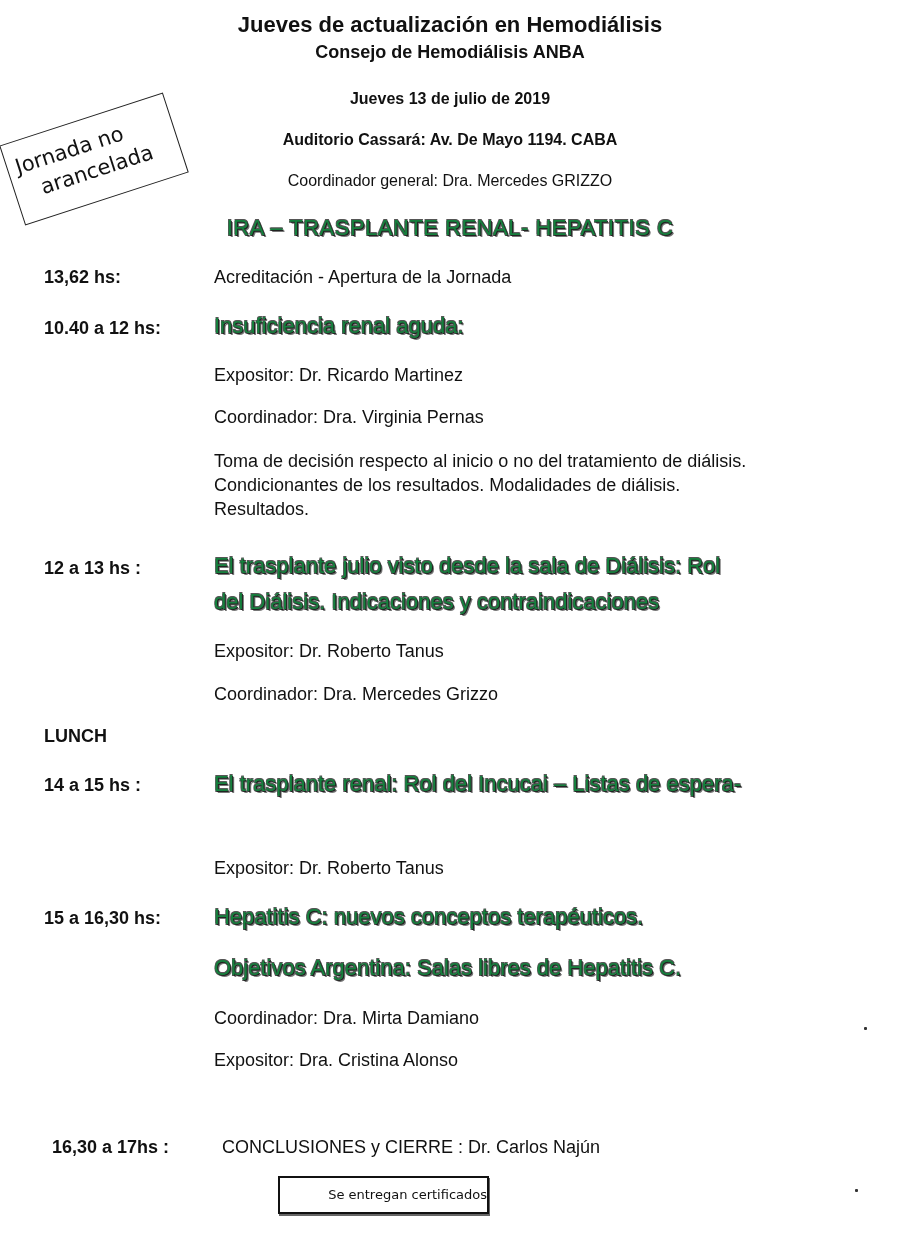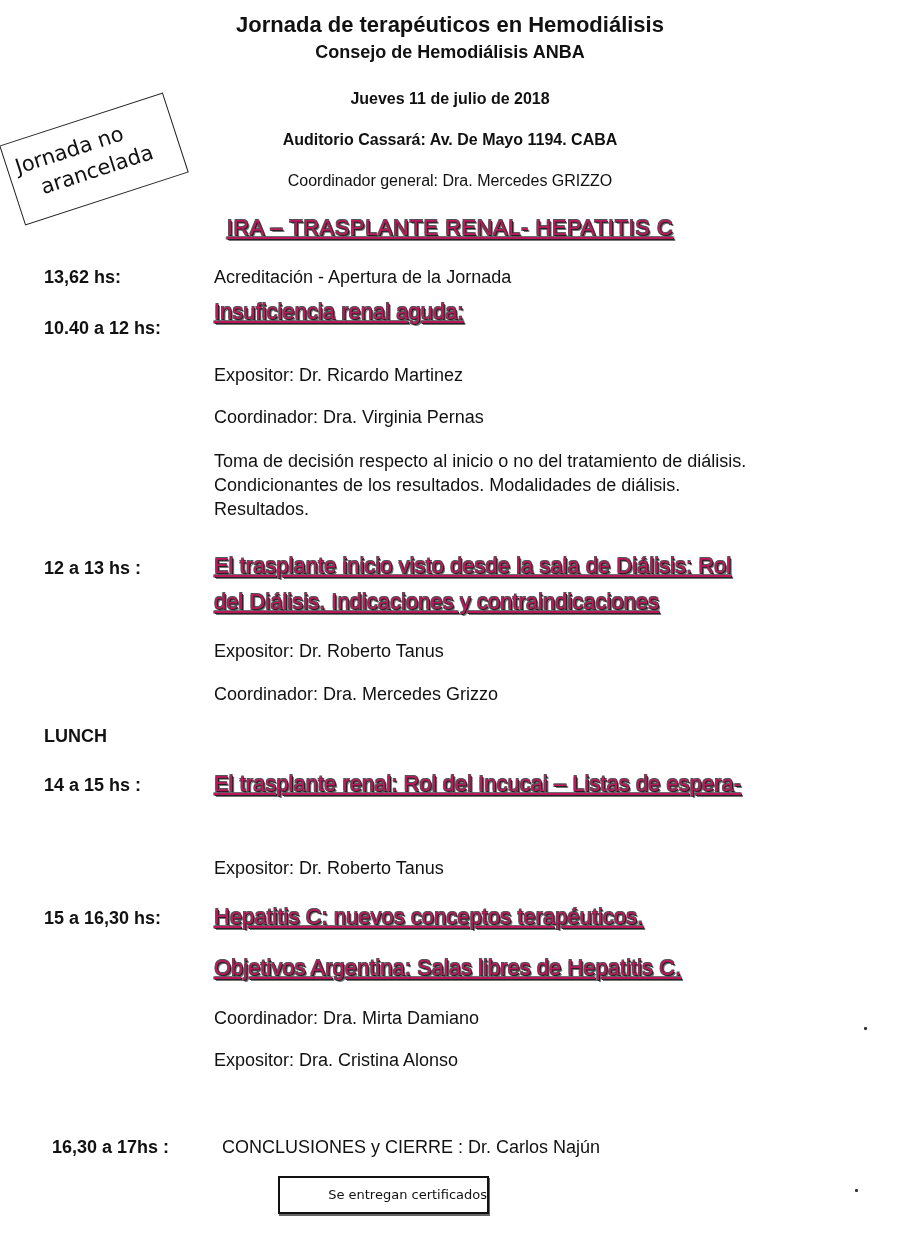--- a/index.html
+++ b/index.html
@@ -5,67 +5,67 @@
   html, body { margin: 0; padding: 0; background: #ffffff; }
   body { width: 900px; height: 1238px; position: relative; overflow: hidden; color: #111; font-family: "Liberation Sans", sans-serif; }
   .abs { position: absolute; }
   .center { left: 0; width: 900px; text-align: center; }
   .h1 { top: 12px; font-size: 22px; font-weight: bold; }
   .h2 { top: 42px; font-size: 18px; font-weight: bold; }
   .date { top: 90px; font-size: 16px; font-weight: bold; }
   .venue { top: 131px; font-size: 16px; font-weight: bold; }
   .coord { top: 172px; font-size: 16px; }
   .theme { top: 215px; font-size: 22px; letter-spacing: 0.5px; }
-  .shadow { color: #be185d; text-shadow: 1px 1px 0 #222, -0.6px -0.6px 0 #555, 0.6px -0.6px 0 #555, -0.6px 0.6px 0 #555, 2px 2px 0 #777; text-decoration: underline; }
+  .shadow { color: #15803d; text-shadow: 1px 1px 0 #222, -0.6px -0.6px 0 #555, 0.6px -0.6px 0 #555, -0.6px 0.6px 0 #555, 2px 2px 0 #777; }
   .stamp { left: 8px; top: 117px; width: 172px; height: 84px; border: 1px solid #222; transform: rotate(-18deg); transform-origin: center; font-family: "DejaVu Sans", sans-serif; font-size: 21px; line-height: 27px; padding-top: 12px; box-sizing: border-box; text-align: left; }
   .stamp .l1 { padding-left: 8px; }
   .stamp .l2 { padding-left: 26px; }
   .time { left: 44px; font-size: 18px; font-weight: bold; }
   .body { left: 214px; font-size: 18px; }
   .sess { left: 214px; font-size: 22px; line-height: 36px; }
   .para { left: 214px; font-size: 18px; line-height: 24px; width: 680px; }
   .cert { left: 278px; top: 1176px; width: 211px; height: 38px; border: 2px solid #111; box-sizing: border-box; font-family: "DejaVu Sans", sans-serif; font-size: 13px; text-align: right; line-height: 34px; box-shadow: 1px 2px 0 #666; }
   .speck { width: 3px; height: 3px; background: #333; border-radius: 1px; }
 </style>
 </head>
 <body>
 
-<div class="abs center h1">Jornada de terapéuticos en Hemodiálisis</div>
+<div class="abs center h1">Jueves de actualización en Hemodiálisis</div>
 <div class="abs center h2">Consejo de Hemodiálisis ANBA</div>
-<div class="abs center date">Jueves 11 de julio de 2018</div>
+<div class="abs center date">Jueves 13 de julio de 2019</div>
 <div class="abs center venue">Auditorio Cassará: Av. De Mayo 1194. CABA</div>
 <div class="abs center coord">Coordinador general: Dra. Mercedes GRIZZO</div>
 <div class="abs center theme shadow">IRA – TRASPLANTE RENAL- HEPATITIS C</div>
 
 <div class="abs stamp">
   <div class="l1">Jornada no</div>
   <div class="l2">arancelada</div>
 </div>
 
 <div>
   <div class="abs time" style="top:267px">13,62 hs:</div>
   <div class="abs body" style="top:267px">Acreditación - Apertura de la Jornada</div>
 </div>
 
 <div>
   <div class="abs time" style="top:318px">10.40 a 12 hs:</div>
-  <div class="abs sess shadow" style="top:294px">Insuficiencia renal aguda:</div>
+  <div class="abs sess shadow" style="top:308px">Insuficiencia renal aguda:</div>
   <div class="abs body" style="top:365px">Expositor: Dr. Ricardo Martinez</div>
   <div class="abs body" style="top:407px">Coordinador: Dra. Virginia Pernas</div>
   <div class="abs para" style="top:449px">
     <div>Toma de decisión respecto al inicio o no del tratamiento de diálisis.</div>
     <div>Condicionantes de los resultados. Modalidades de diálisis.</div>
     <div>Resultados.</div>
   </div>
 </div>
 
 <div>
   <div class="abs time" style="top:558px">12 a 13 hs :</div>
   <div class="abs sess shadow" style="top:548px">
-    <div>El trasplante inicio visto desde la sala de Diálisis: Rol</div>
+    <div>El trasplante julio visto desde la sala de Diálisis: Rol</div>
     <div>del Diálisis. Indicaciones y contraindicaciones</div>
   </div>
   <div class="abs body" style="top:641px">Expositor: Dr. Roberto Tanus</div>
   <div class="abs body" style="top:684px">Coordinador: Dra. Mercedes Grizzo</div>
 </div>
 
 <div class="abs time" style="top:726px">LUNCH</div>
 
 <div>
   <div class="abs time" style="top:775px">14 a 15 hs :</div>

